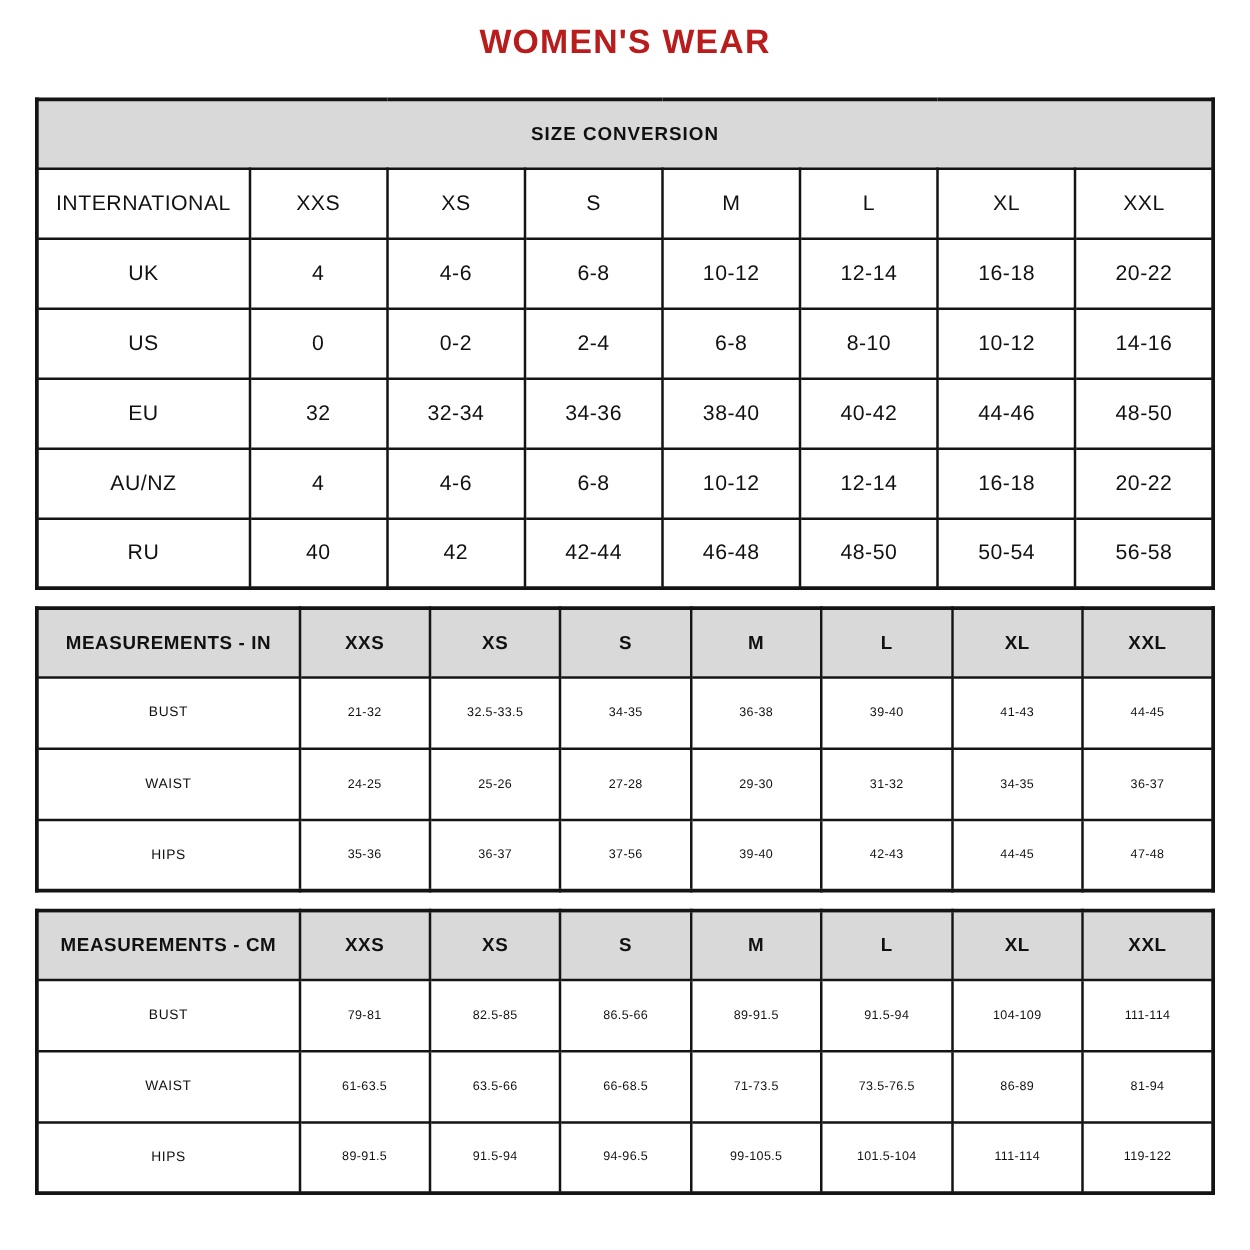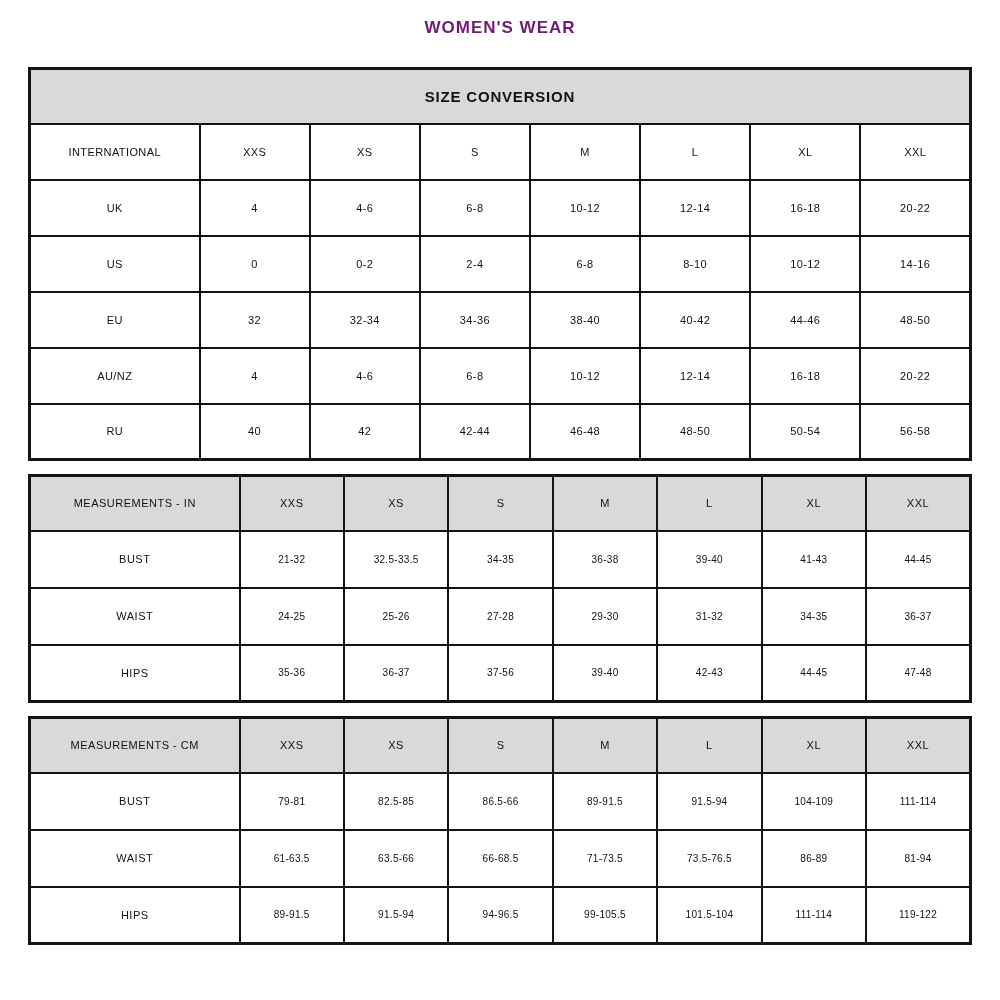--- a/index.html
+++ b/index.html
@@ -16,57 +16,57 @@
     font-family:"Liberation Sans", sans-serif;
     -webkit-font-smoothing:antialiased;
   }
   .sheet{
     width:1000px;
     height:1000px;
     padding:12px 28px 10px 28px;
   }
   .page-title{
     text-align:center;
-    font-size:17px;
+    font-size:27px;
     font-weight:700;
     letter-spacing:1px;
     margin:6px 0 16px 0;
-    color:#701a75;
+    color:#b91c1c;
   }
   table{
     width:100%;
     border-collapse:collapse;
     table-layout:fixed;
     border:3px solid var(--border);
     margin-top:29px;
   }
   th,td{
     border:2px solid var(--border);
     text-align:center;
     vertical-align:middle;
     overflow:hidden;
     white-space:nowrap;
   }
   
-  .t1 th,.t1 td{height:56px;font-size:11px;font-weight:400;letter-spacing:.4px;}
+  .t1 th,.t1 td{height:56px;font-size:17px;font-weight:400;letter-spacing:.4px;}
   .t1 .banner{
     background:var(--header-bg);
     font-weight:700;
     font-size:15px;
     letter-spacing:.8px;
     height:55px;
   }
   .t1 col.c0{width:170px;}
   
   .tm{margin-top:13px;}
   .tm col.c0{width:210px;}
   .tm thead th{
     background:var(--header-bg);
-    font-weight:400;
-    font-size:11px;
+    font-weight:700;
+    font-size:15px;
     letter-spacing:.5px;
     height:55px;
   }
   .tm tbody th{font-weight:400;font-size:11px;letter-spacing:.5px;}
   .tm tbody td{font-size:10px;font-weight:400;letter-spacing:.3px;}
   .tm tbody th,.tm tbody td{height:57px;}
 </style>
 </head>
 <body>
 

